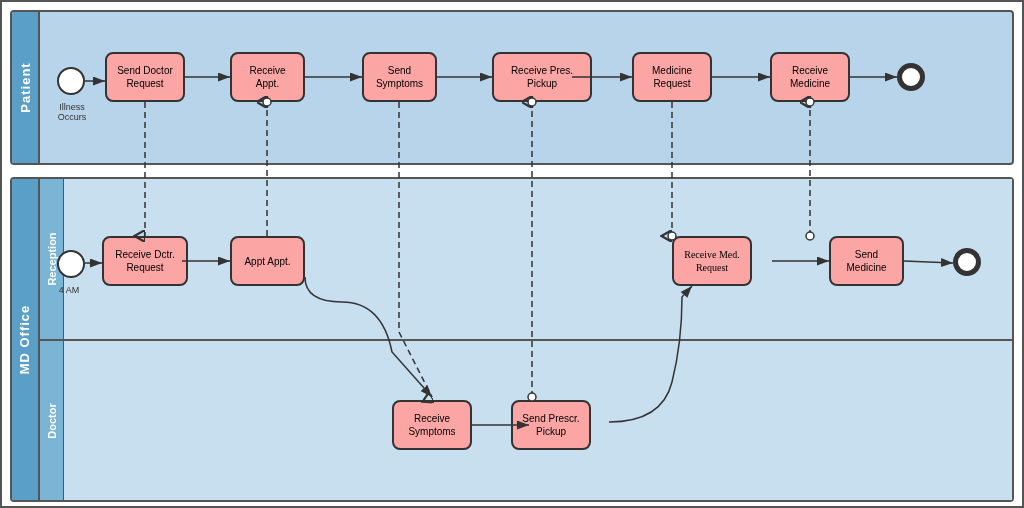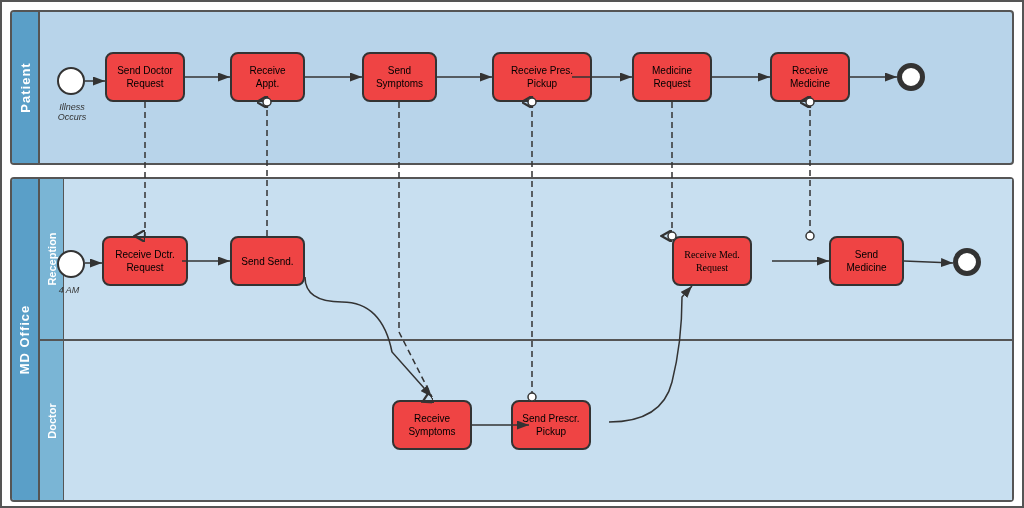--- a/index.html
+++ b/index.html
@@ -121,21 +121,21 @@
       transform: rotate(-90deg);
       white-space: nowrap;
       font-weight: bold;
       font-size: 11px;
       color: #fff;
     }
 
     
     .process-box {
       position: absolute;
-      background: #ef4444;
+      background: #fca5a5;
       border: 2px solid #333;
       border-radius: 8px;
       display: flex;
       align-items: center;
       justify-content: center;
       text-align: center;
       font-size: 10px;
       font-weight: normal;
       line-height: 1.3;
       padding: 4px;
@@ -168,21 +168,20 @@
       width: 100%;
       height: 100%;
       pointer-events: none;
     }
 
     .label-text {
       position: absolute;
       font-size: 9px;
       color: #333;
       text-align: center;
-      font-style: italic;
     }
   </style>
 </head>
 <body>
 
 <div class="diagram-container">
 
   <div class="lane-patient">
     <div class="lane-label-patient">
       <span>Patient</span>
@@ -239,21 +238,21 @@
 
   <div class="start-event" style="top: 248px; left: 55px;"></div>
 
   <div class="label-text" style="top: 283px; left: 47px; width: 40px;">4 AM</div>
 
   <div class="process-box" style="top: 234px; left: 100px; width: 86px; height: 50px; justify-content: center;">
     <span>Receive Dctr.<br>Request</span>
   </div>
 
   <div class="process-box" style="top: 234px; left: 228px; width: 75px; height: 50px;">
-    <span>Send Send.</span>
+    <span>Appt Appt.</span>
   </div>
 
   <div class="process-box" style="top: 234px; left: 670px; width: 80px; height: 50px; font-family: Liberation Serif, serif;">
     <span>Receive Med.<br>Request</span>
   </div>
 
   <div class="process-box" style="top: 234px; left: 827px; width: 75px; height: 50px;">
     <span>Send<br>Medicine</span>
   </div>
 

